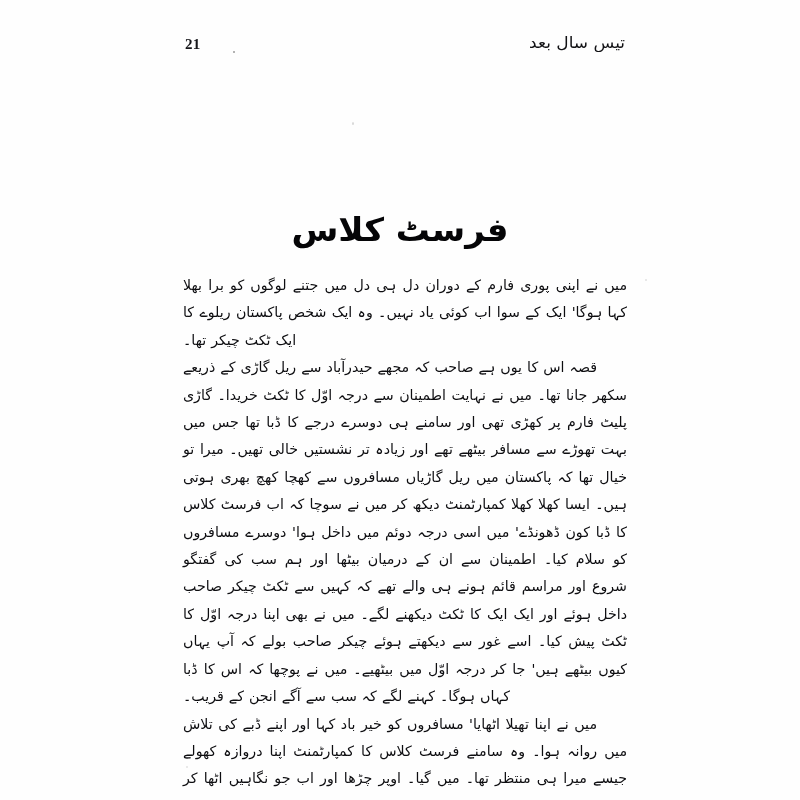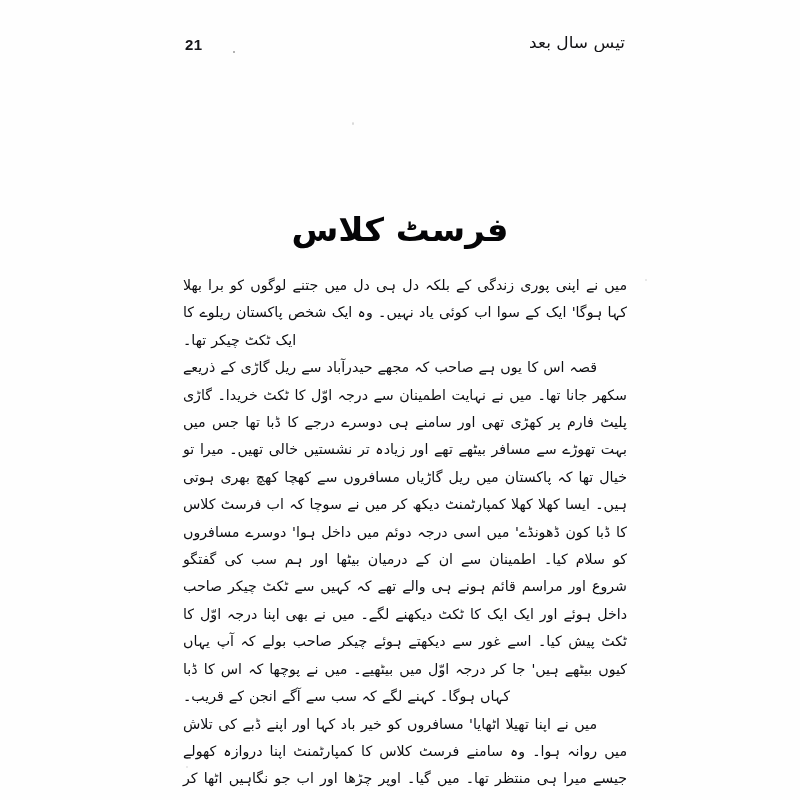--- a/index.html
+++ b/index.html
@@ -29,21 +29,21 @@
     top: 34px;
     left: 185px;
     width: 440px;
     height: 34px;
     direction: ltr;
     display: flex;
     align-items: flex-start;
     justify-content: space-between;
   }
   .folio {
-    font-family: Liberation Sans, sans-serif;
+    font-family: Liberation Serif, serif;
     font-size: 15px;
     font-weight: bold;
     color: #16161a;
     letter-spacing: 0.3px;
     line-height: 1;
     padding-top: 3px;
   }
   .header-speck {
     position: absolute;
     left: 48px;
@@ -123,21 +123,21 @@
 
   <div class="header">
     <div class="folio">21</div>
     <div class="header-speck"></div>
     <div class="running-title">تیس سال بعد</div>
   </div>
 
   <h1 class="chapter-title">فرسٹ کلاس</h1>
 
   <div class="body-block">
-    <p class="para first">میں نے اپنی پوری زندگی کے بلکہ دل ہی دل میں جتنے لوگوں کو برا بھلا کہا ہوگا' ایک کے سوا اب کوئی یاد نہیں۔ وہ ایک شخص پاکستان ریلوے کا ایک ٹکٹ چیکر تھا۔</p>
+    <p class="para first">میں نے اپنی پوری فارم کے دوران دل ہی دل میں جتنے لوگوں کو برا بھلا کہا ہوگا' ایک کے سوا اب کوئی یاد نہیں۔ وہ ایک شخص پاکستان ریلوے کا ایک ٹکٹ چیکر تھا۔</p>
     <p class="para">قصہ اس کا یوں ہے صاحب کہ مجھے حیدرآباد سے ریل گاڑی کے ذریعے سکھر جانا تھا۔ میں نے نہایت اطمینان سے درجہ اوّل کا ٹکٹ خریدا۔ گاڑی پلیٹ فارم پر کھڑی تھی اور سامنے ہی دوسرے درجے کا ڈبا تھا جس میں بہت تھوڑے سے مسافر بیٹھے تھے اور زیادہ تر نشستیں خالی تھیں۔ میرا تو خیال تھا کہ پاکستان میں ریل گاڑیاں مسافروں سے کھچا کھچ بھری ہوتی ہیں۔ ایسا کھلا کھلا کمپارٹمنٹ دیکھ کر میں نے سوچا کہ اب فرسٹ کلاس کا ڈبا کون ڈھونڈے' میں اسی درجہ دوئم میں داخل ہوا' دوسرے مسافروں کو سلام کیا۔ اطمینان سے ان کے درمیان بیٹھا اور ہم سب کی گفتگو شروع اور مراسم قائم ہونے ہی والے تھے کہ کہیں سے ٹکٹ چیکر صاحب داخل ہوئے اور ایک ایک کا ٹکٹ دیکھنے لگے۔ میں نے بھی اپنا درجہ اوّل کا ٹکٹ پیش کیا۔ اسے غور سے دیکھتے ہوئے چیکر صاحب بولے کہ آپ یہاں کیوں بیٹھے ہیں' جا کر درجہ اوّل میں بیٹھیے۔ میں نے پوچھا کہ اس کا ڈبا کہاں ہوگا۔ کہنے لگے کہ سب سے آگے انجن کے قریب۔</p>
     <p class="para">میں نے اپنا تھیلا اٹھایا' مسافروں کو خیر باد کہا اور اپنے ڈبے کی تلاش میں روانہ ہوا۔ وہ سامنے فرسٹ کلاس کا کمپارٹمنٹ اپنا دروازہ کھولے جیسے میرا ہی منتظر تھا۔ میں گیا۔ اوپر چڑھا اور اب جو نگاہیں اٹھا کر دیکھتا ہوں تو کیا دیکھا کہ ڈبا نہ صرف کھچا کھچ بھرا ہوا ہے بلکہ اس میں اتنے زیادہ مسافر سوار ہیں کہ بیٹھنے کی تمام جگہیں بھر چکی ہیں اور اتنے زیادہ مسافر کھڑے ہیں کہ میرے لئے بس پیر نکالنے کی جگہ تھی۔ مجھ پر سکتہ سا طاری ہوگیا۔ میں نے سوچا کہ کیا اس ٹکٹ چیکر کو اندازہ نہیں تھا کہ پوری گاڑی میں فرسٹ کلاس کے اس اکلوتے ڈبے کا کیا حال ہوگا۔</p>
 
   </div>
 
   <span class="speck s1"></span>
   <span class="speck s2"></span>
   <span class="speck s3"></span>
 
 </div>

